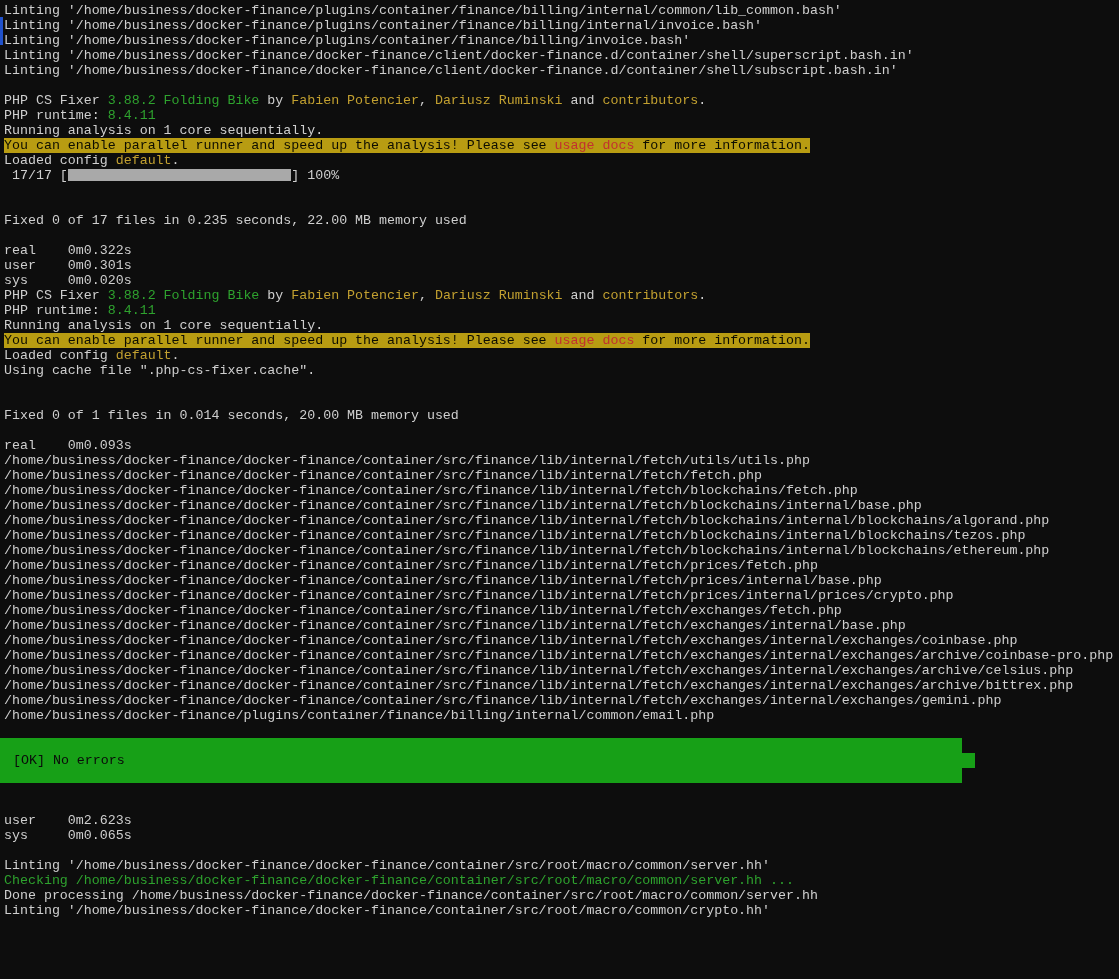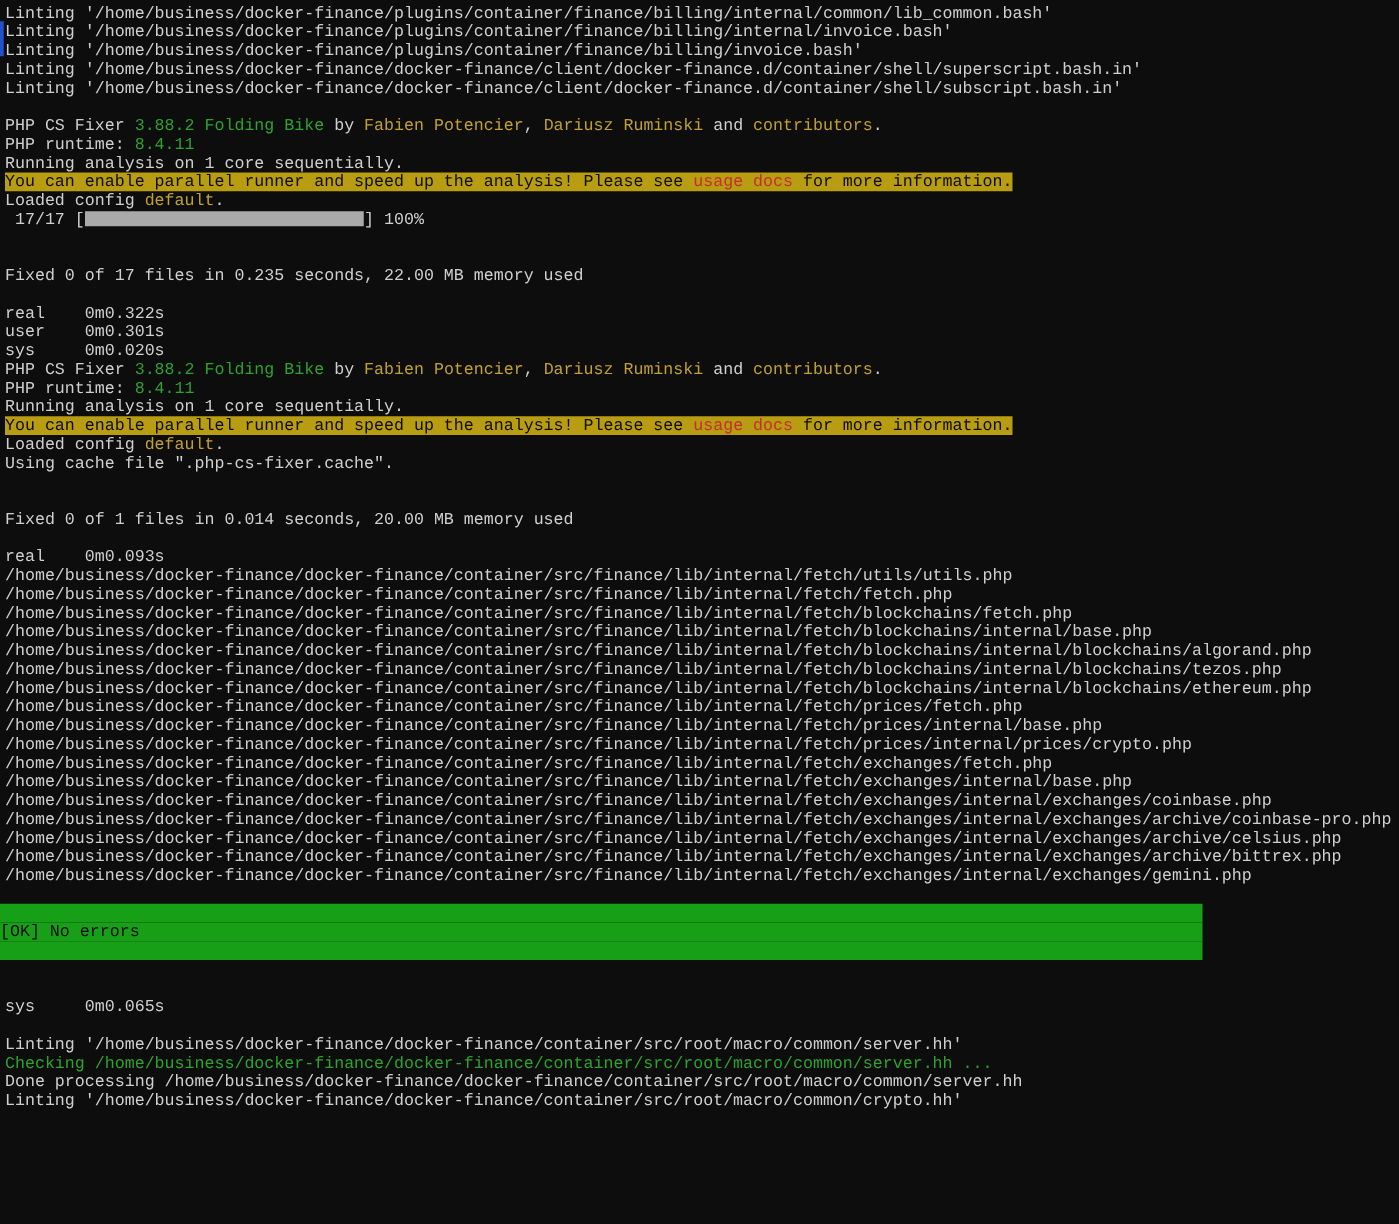--- a/index.html
+++ b/index.html
@@ -23,21 +23,21 @@
   .c-k{color:var(--warnfg)}
   .warning .band{background:var(--warnbg);display:inline-block;}
   .progress .fill{
     display:inline-block;width:28ch;height:12px;
     background:var(--fill);vertical-align:-2px;
   }
   .banner-pad,.banner-text{
     background:var(--bannerbg);
     width:962px;margin-left:-4px;
   }
-  .banner-text{color:var(--bannerfg);}
+  .banner-text{color:var(--bannerfg);padding-left:13px;}
   #selmark{
     position:absolute;left:0;top:17px;width:3px;height:28px;
     background:var(--blue);
   }
 </style>
 </head>
 <body>
 
 <div id="selmark"></div>
 <div id="term">
@@ -81,25 +81,27 @@
     <div class="line text"><span>/home/business/docker-finance/docker-finance/container/src/finance/lib/internal/fetch/prices/fetch.php</span></div>
     <div class="line text"><span>/home/business/docker-finance/docker-finance/container/src/finance/lib/internal/fetch/prices/internal/base.php</span></div>
     <div class="line text"><span>/home/business/docker-finance/docker-finance/container/src/finance/lib/internal/fetch/prices/internal/prices/crypto.php</span></div>
     <div class="line text"><span>/home/business/docker-finance/docker-finance/container/src/finance/lib/internal/fetch/exchanges/fetch.php</span></div>
     <div class="line text"><span>/home/business/docker-finance/docker-finance/container/src/finance/lib/internal/fetch/exchanges/internal/base.php</span></div>
     <div class="line text"><span>/home/business/docker-finance/docker-finance/container/src/finance/lib/internal/fetch/exchanges/internal/exchanges/coinbase.php</span></div>
     <div class="line text"><span>/home/business/docker-finance/docker-finance/container/src/finance/lib/internal/fetch/exchanges/internal/exchanges/archive/coinbase-pro.php</span></div>
     <div class="line text"><span>/home/business/docker-finance/docker-finance/container/src/finance/lib/internal/fetch/exchanges/internal/exchanges/archive/celsius.php</span></div>
     <div class="line text"><span>/home/business/docker-finance/docker-finance/container/src/finance/lib/internal/fetch/exchanges/internal/exchanges/archive/bittrex.php</span></div>
     <div class="line text"><span>/home/business/docker-finance/docker-finance/container/src/finance/lib/internal/fetch/exchanges/internal/exchanges/gemini.php</span></div>
+    <div class="line text"><span>/home/business/docker-finance/plugins/container/finance/billing/internal/common/email.php</span></div>
     <div class="line blank"> </div>
     <div class="line banner-pad"> </div>
     <div class="line banner-text"><span>[OK] No errors</span></div>
     <div class="line banner-pad"> </div>
     <div class="line blank"> </div>
     <div class="line blank"> </div>
+    <div class="line text"><span>user    0m2.623s</span></div>
     <div class="line text"><span>sys     0m0.065s</span></div>
     <div class="line blank"> </div>
     <div class="line text"><span>Linting '/home/business/docker-finance/docker-finance/container/src/root/macro/common/server.hh'</span></div>
     <div class="line text"><span class="c-g">Checking /home/business/docker-finance/docker-finance/container/src/root/macro/common/server.hh ...</span></div>
     <div class="line text"><span>Done processing /home/business/docker-finance/docker-finance/container/src/root/macro/common/server.hh</span></div>
     <div class="line text"><span>Linting '/home/business/docker-finance/docker-finance/container/src/root/macro/common/crypto.hh'</span></div>
   </div>
 
 </body></html>

